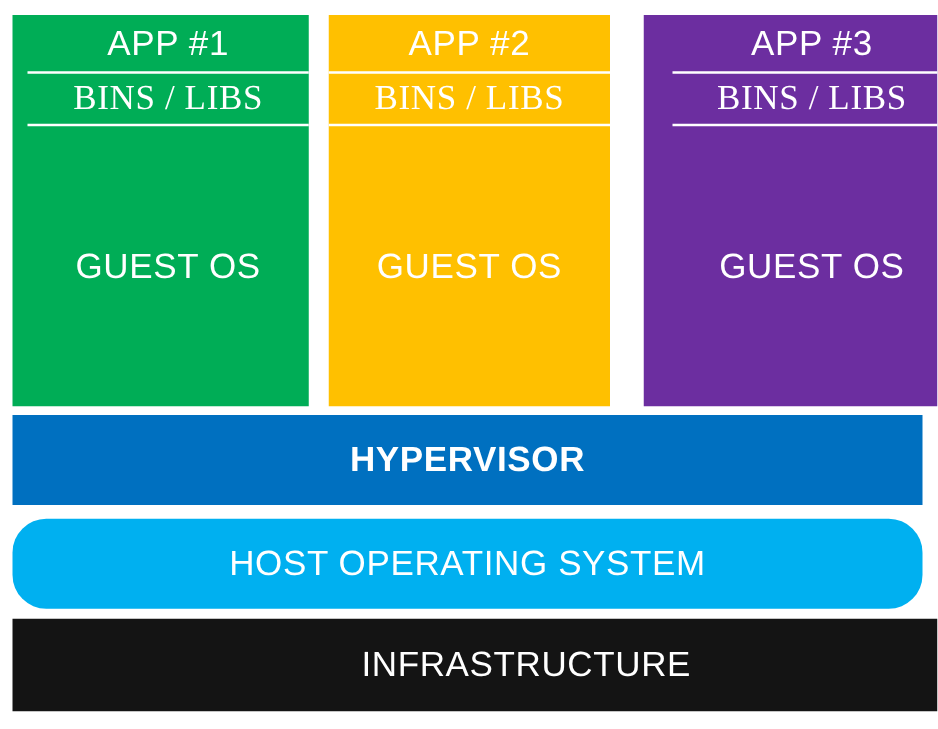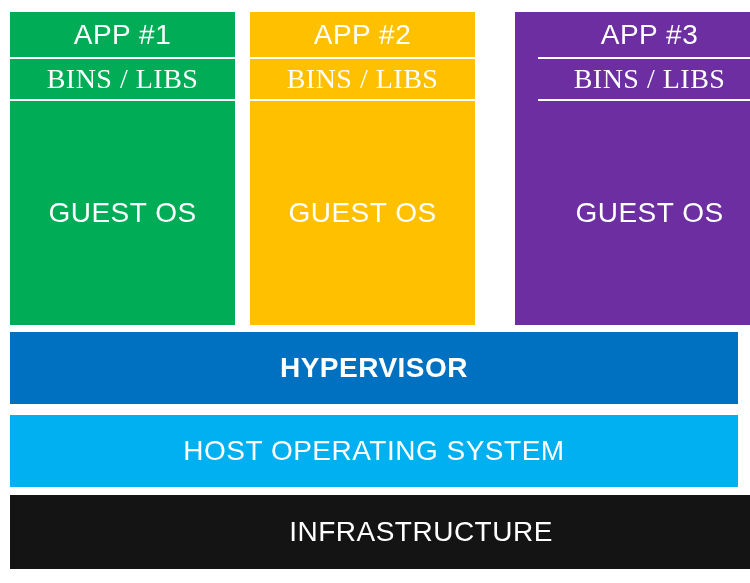--- a/index.html
+++ b/index.html
@@ -22,21 +22,21 @@
 
   
   .column {
     position: absolute;
     top: 12px;
     height: 313px;
     display: flex;
     flex-direction: column;
   }
   .col-1 { left: 10px;  width: 225px; }
-  .col-2 { left: 250px; width: 225px; }
+  .col-2 { left: 263px; width: 225px; }
   .col-3 { left: 515px; width: 223px; padding-left: 23px; }
 
   .row {
     display: flex;
     align-items: center;
     justify-content: center;
     text-align: center;
     white-space: nowrap;
   }
   .row-app  { height: 45px; }
@@ -52,29 +52,29 @@
   .layer {
     position: absolute;
     left: 10px;
     width: 728px;
     display: flex;
     align-items: center;
     justify-content: center;
     white-space: nowrap;
   }
   .layer-hypervisor     { top: 332px; height: 72px; font-weight: bold; }
-  .layer-host-os        { top: 415px; height: 72px; }
+  .layer-host-os        { top: 415px; height: 72px; border-radius: 27px; }
   .layer-infrastructure { top: 495px; height: 74px; }
 </style>
 </head>
 <body>
 
 <div class="canvas">
 
-  <div class="column col-1" style="background: rgb(0, 173, 86);">
+  <div class="column col-1" style="background: rgb(0, 173, 86); padding-left: 12px;">
     <div class="row row-app">APP #1</div>
     <div class="sep"></div>
     <div class="row row-bins">BINS / LIBS</div>
     <div class="sep"></div>
     <div class="row row-guest">GUEST OS</div>
   </div>
 
   <div class="column col-2" style="background: rgb(255, 192, 0);">
     <div class="row row-app">APP #2</div>
     <div class="sep"></div>

